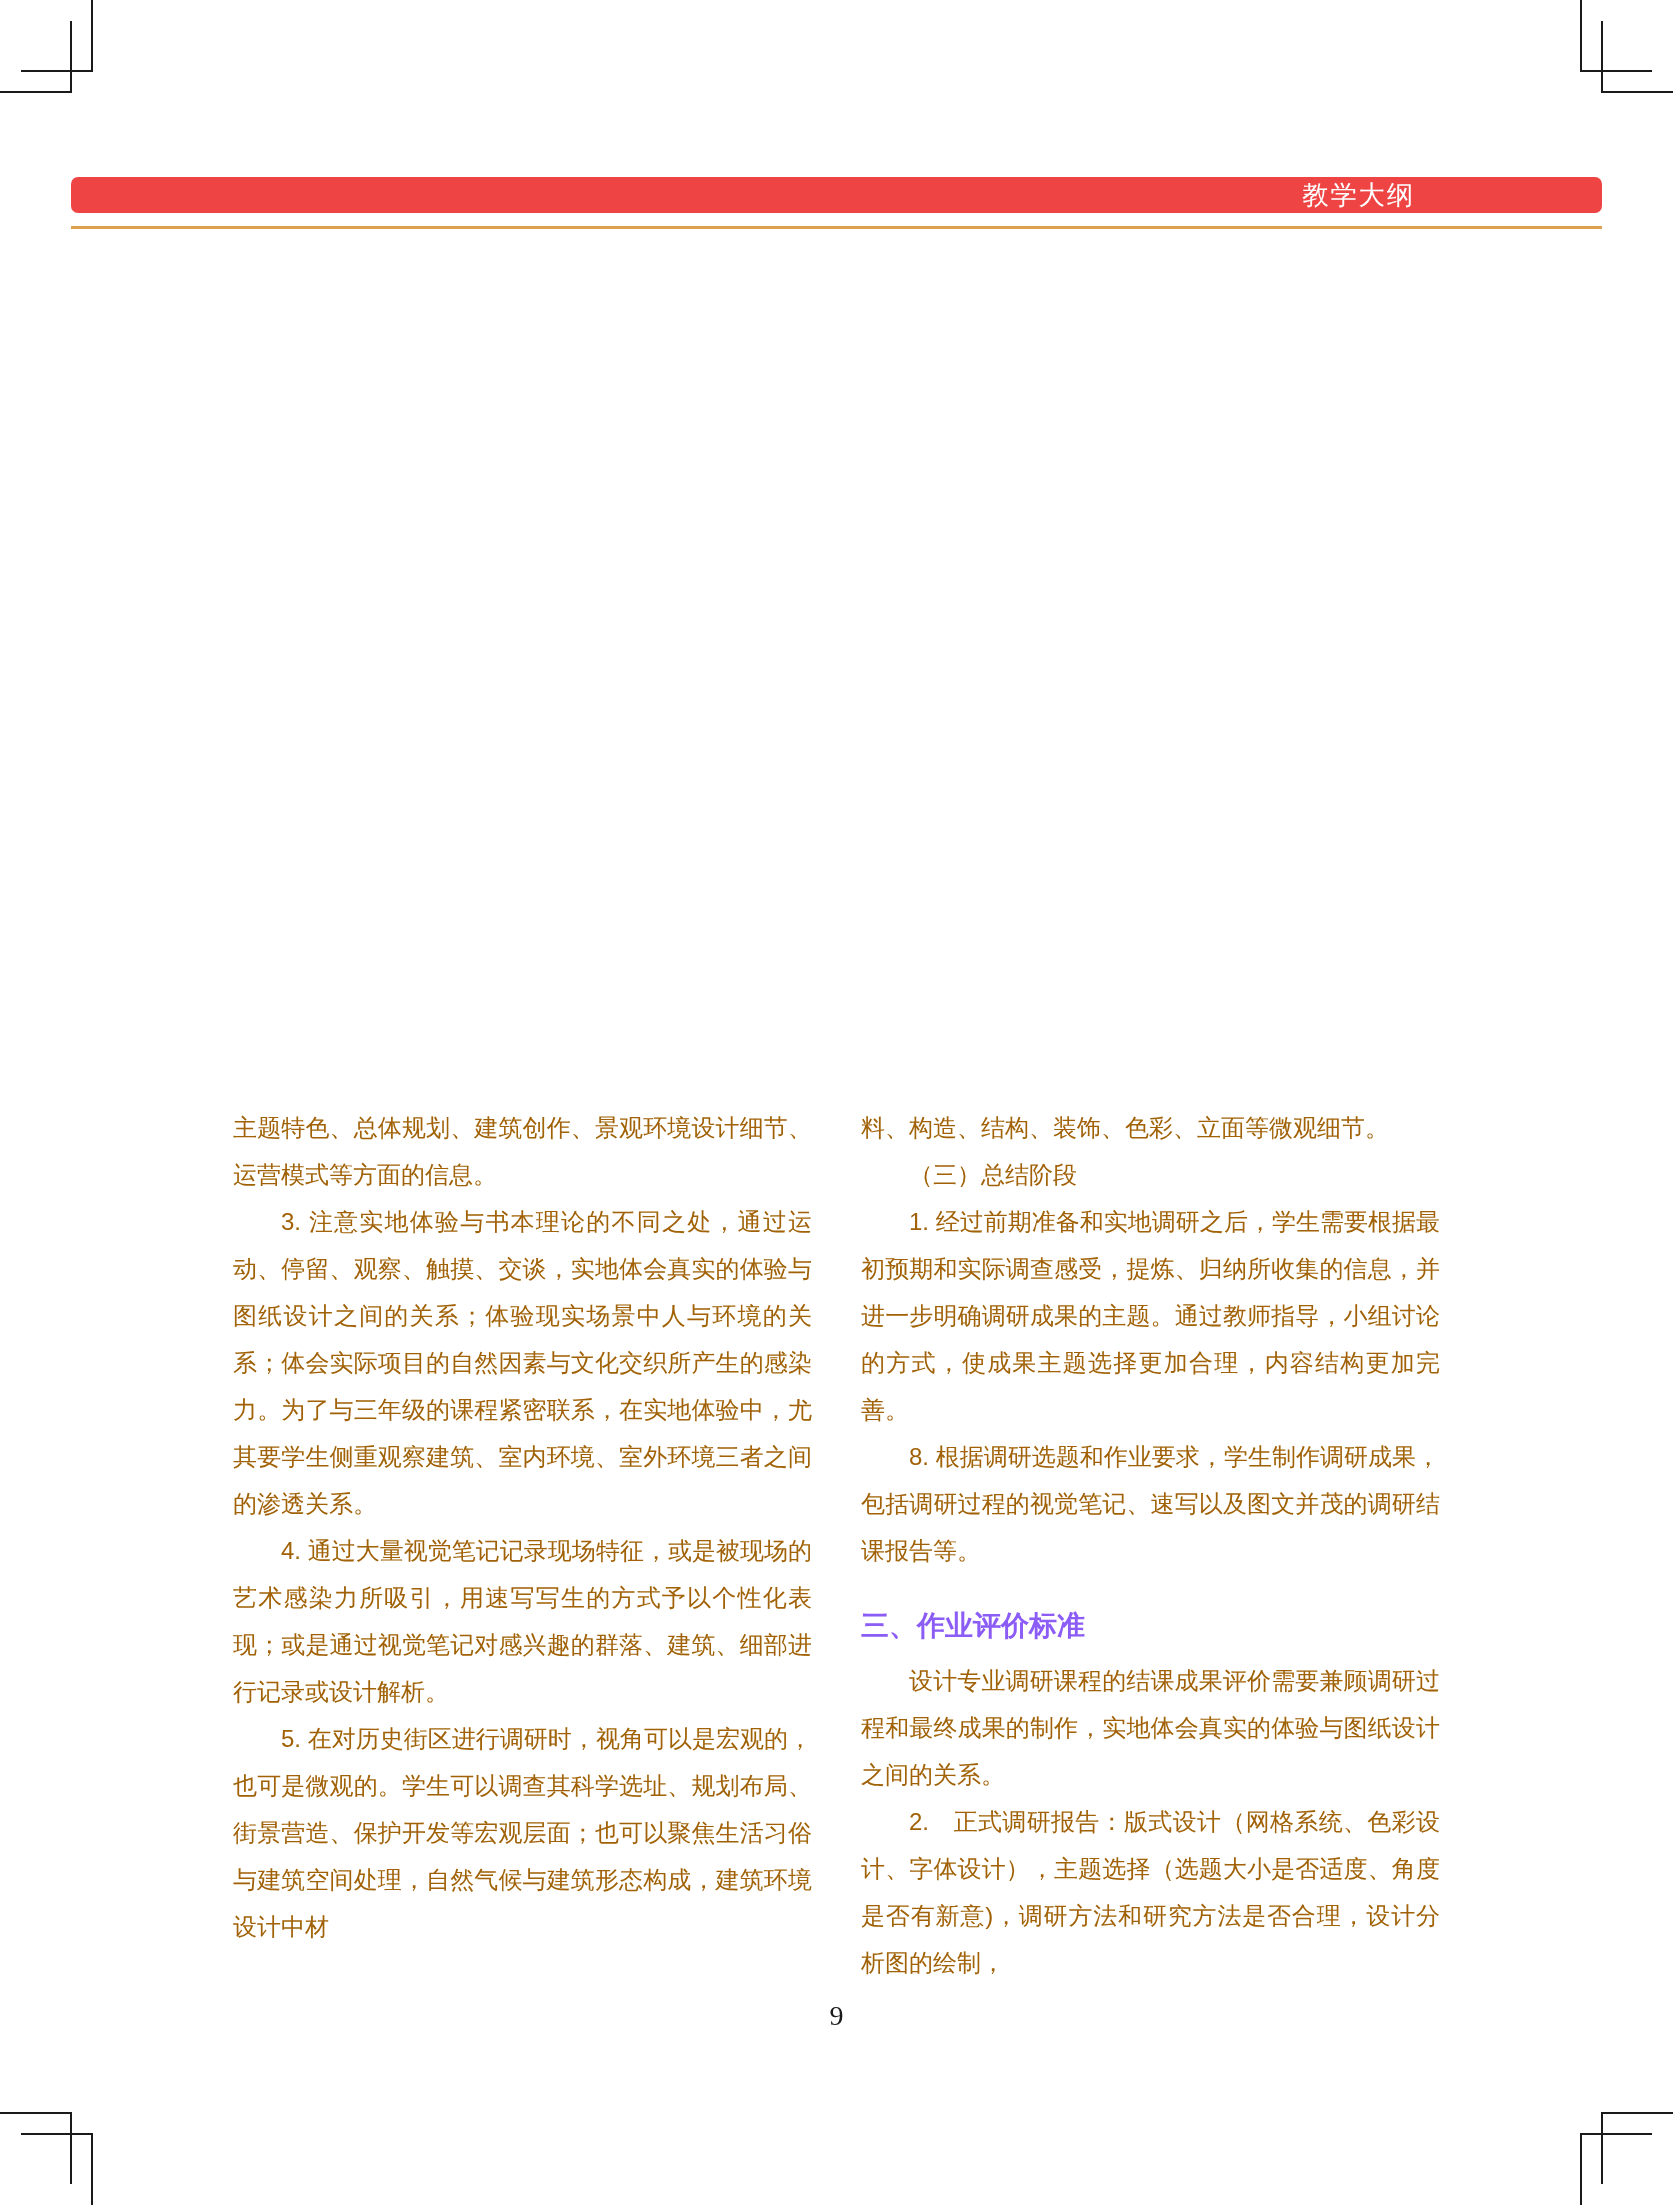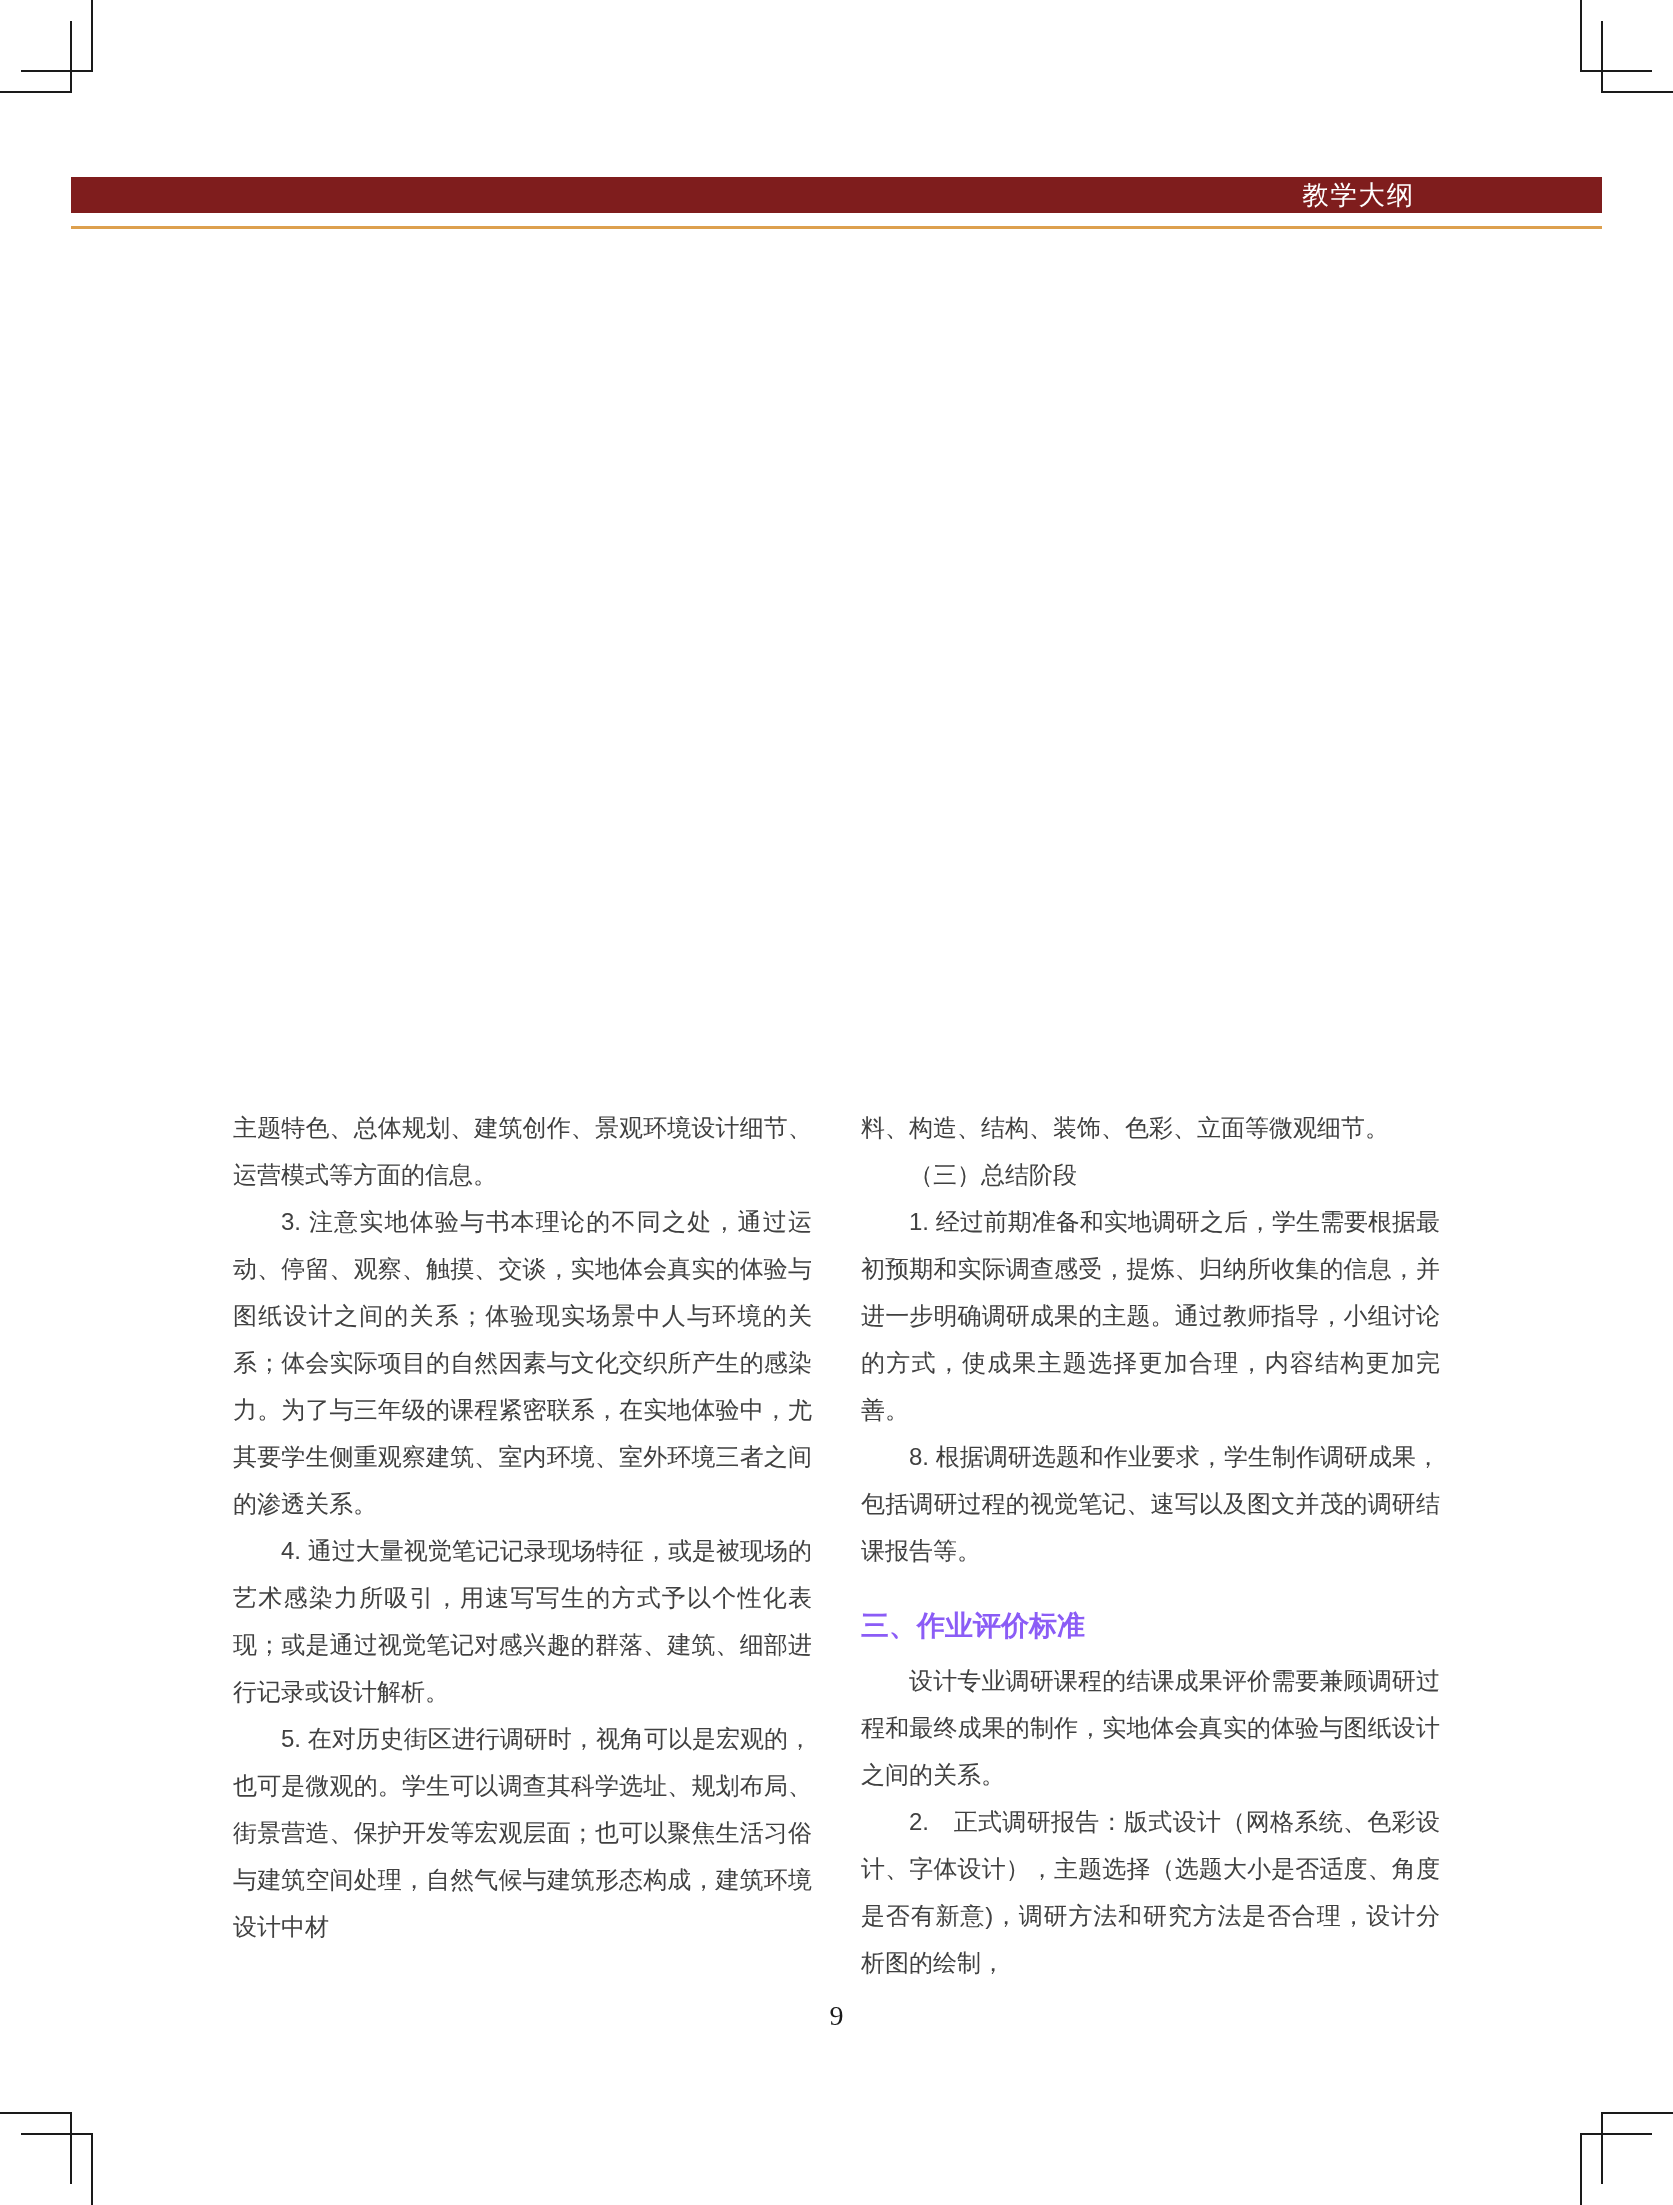--- a/index.html
+++ b/index.html
@@ -28,21 +28,21 @@
   
   .content{
     position:absolute;left:233px;top:1104px;width:1208px;
     display:flex;gap:49px;
   }
   .col{width:579px;}
   .para{
     margin:0;
     font-size:24px;line-height:47px;
     text-align:justify;text-justify:inter-ideograph;
-    color:#404040;
+    color:#a16207;
     word-break:break-all;
   }
   .para.indent{text-indent:2em;}
   .section-heading{
     margin:25px 0 4.8px 0;
     font-size:28px;line-height:53px;
     font-weight:bold;color:#8b5cf6;
   }
   
   .page-number{
@@ -75,21 +75,21 @@
     <div class="ln" style="left:21px;top:24px;width:72px;height:1.8px;"></div>
     <div class="ln" style="left:91px;top:25px;width:1.8px;height:71px;"></div>
   </div>
   <div class="crop-corner cc-br">
     <div class="ln" style="left:24px;top:3px;width:72px;height:1.8px;"></div>
     <div class="ln" style="left:24px;top:3px;width:1.8px;height:72px;"></div>
     <div class="ln" style="left:3px;top:24px;width:72px;height:1.8px;"></div>
     <div class="ln" style="left:3px;top:25px;width:1.8px;height:71px;"></div>
   </div>
 
-  <header class="band" style="background: #7f1d1d;">
+  <header class="band" style="background: #ef4444; border-radius: 7px;">
     <span class="band-title">教学大纲</span>
   </header>
   <div class="band-rule" style="background: rgb(221, 160, 78);"></div>
 
   <main class="content">
     <section class="col">
       <p class="para">主题特色、总体规划、建筑创作、景观环境设计细节、运营模式等方面的信息。</p>
       <p class="para indent">3. 注意实地体验与书本理论的不同之处，通过运动、停留、观察、触摸、交谈，实地体会真实的体验与图纸设计之间的关系；体验现实场景中人与环境的关系；体会实际项目的自然因素与文化交织所产生的感染力。为了与三年级的课程紧密联系，在实地体验中，尤其要学生侧重观察建筑、室内环境、室外环境三者之间的渗透关系。</p>
       <p class="para indent">4. 通过大量视觉笔记记录现场特征，或是被现场的艺术感染力所吸引，用速写写生的方式予以个性化表现；或是通过视觉笔记对感兴趣的群落、建筑、细部进行记录或设计解析。</p>
       <p class="para indent">5. 在对历史街区进行调研时，视角可以是宏观的，也可是微观的。学生可以调查其科学选址、规划布局、街景营造、保护开发等宏观层面；也可以聚焦生活习俗与建筑空间处理，自然气候与建筑形态构成，建筑环境设计中材</p>

